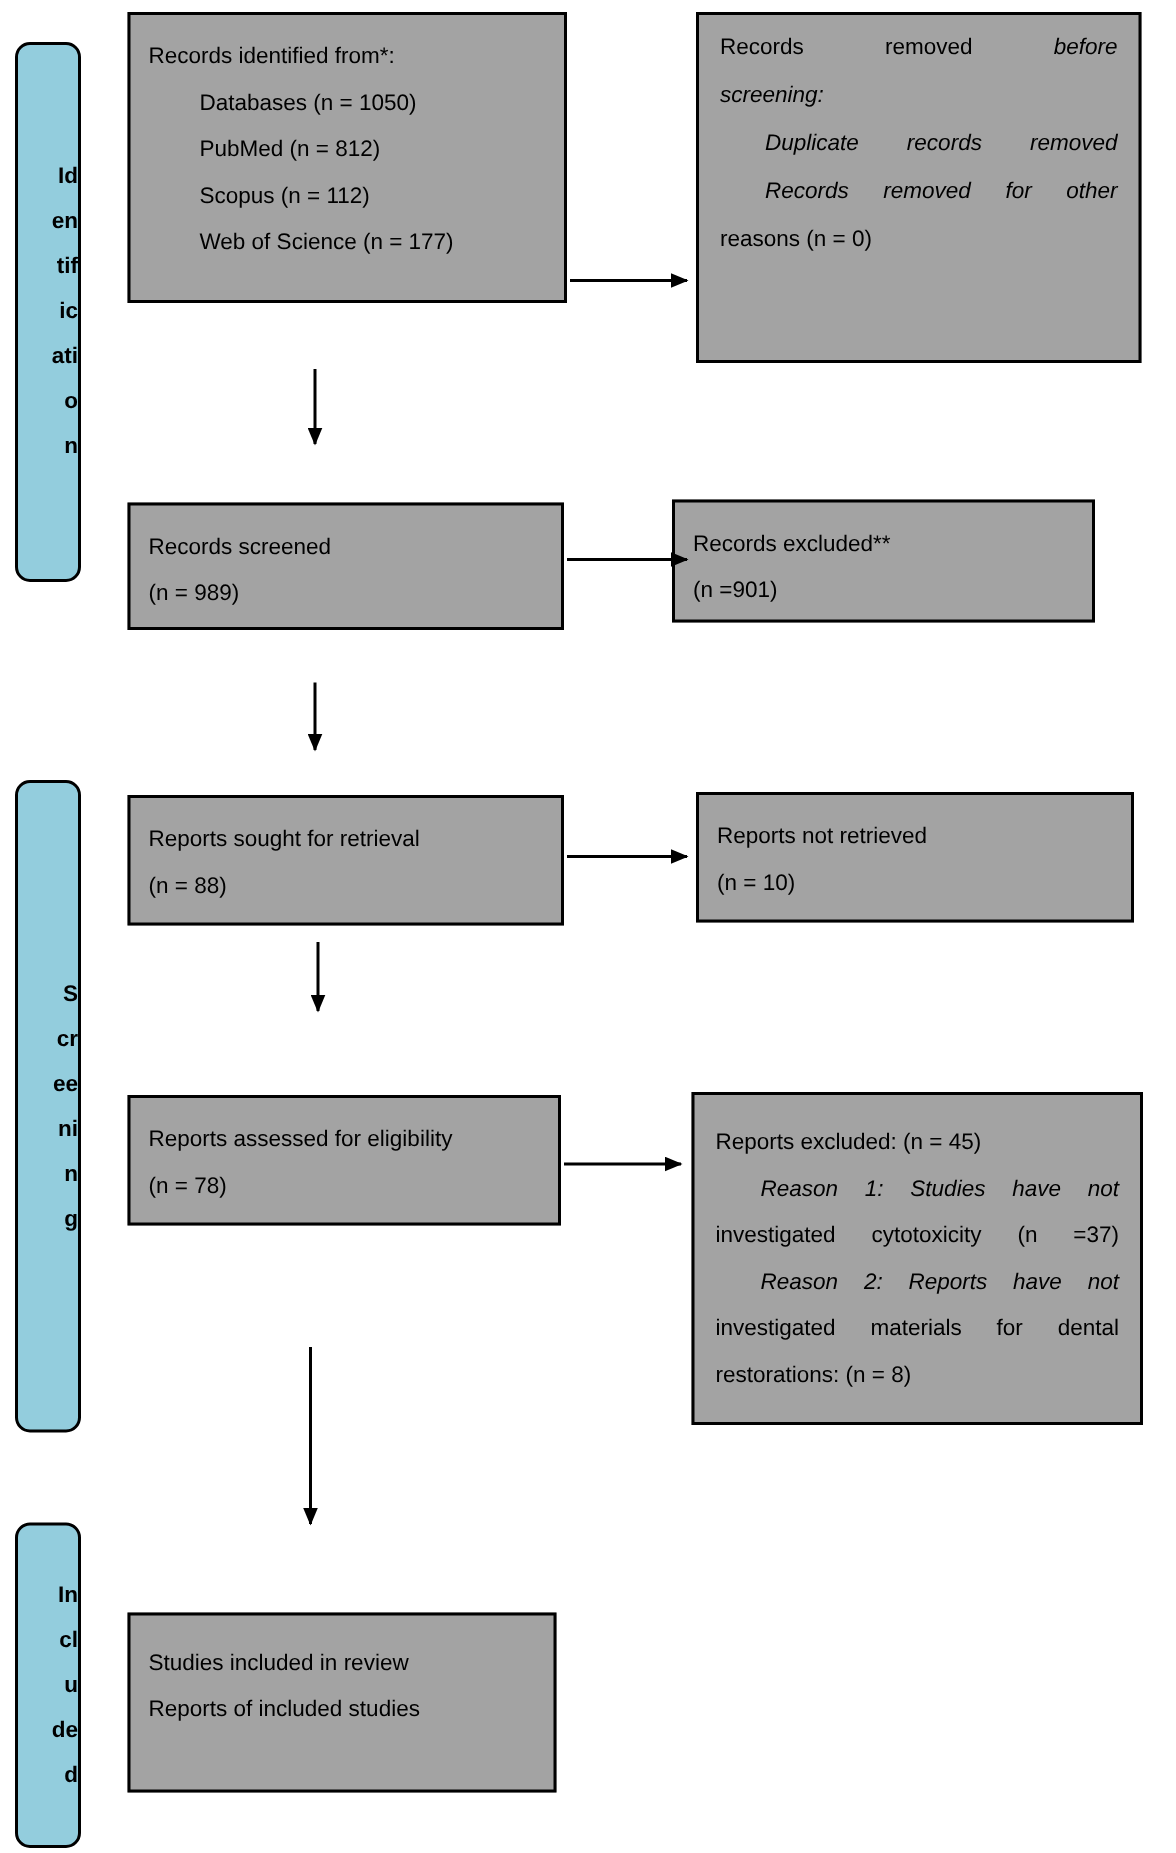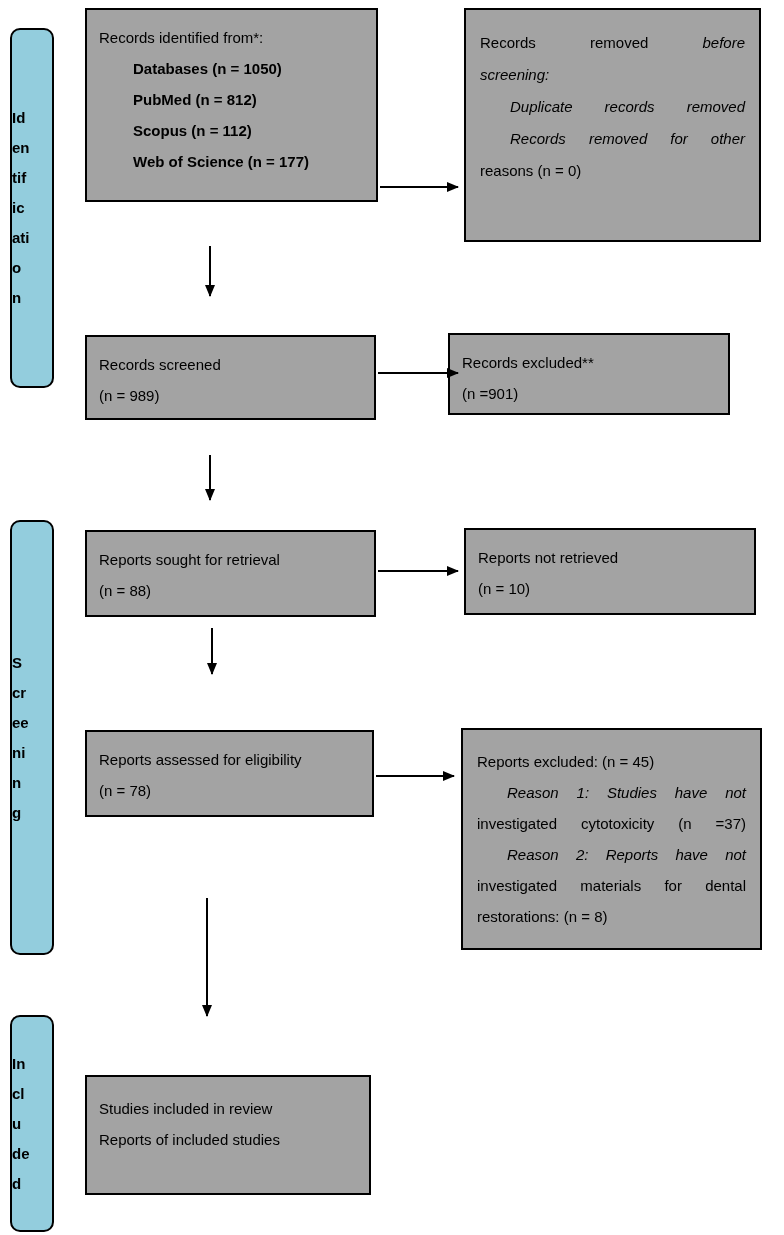--- a/index.html
+++ b/index.html
@@ -23,28 +23,28 @@
   }
   .side {
     position: absolute;
     left: 10px;
     width: 44px;
     border: 2px solid #000000;
     border-radius: 10px;
     background: var(--stage-fill, #93cddd);
     display: flex;
     flex-direction: column;
-    align-items: flex-start;
+    align-items: flex-end;
     justify-content: center;
     text-align: center;
     font-size: 15px;
     font-weight: bold;
     line-height: 30px;
   }
-  .src-ind { padding-left: 34px; font-weight: bold; }
+  .src-ind { padding-left: 34px; }
   .ind { padding-left: 30px; font-style: italic; }
   .stretch { text-align: justify; text-align-last: justify; }
   svg.arrows { position: absolute; left: 0; top: 0; pointer-events: none; }
 </style>
 </head>
 <body>
 
 <div class="canvas">
 
   <div class="side" style="top:28px;height:360px">
@@ -75,21 +75,21 @@
   </div>
 
   <div class="box" style="left:85px;top:8px;width:293px;height:194px">
     <div>Records identified from*:</div>
     <div class="src-ind">Databases (n = 1050)</div>
     <div class="src-ind">PubMed (n = 812)</div>
     <div class="src-ind">Scopus (n = 112)</div>
     <div class="src-ind">Web of Science (n = 177)</div>
   </div>
 
-  <div class="box" style="left:464px;top:8px;width:297px;height:234px;padding:17px 14px 12px 14px;line-height:32px">
+  <div class="box" style="left:464px;top:8px;width:297px;height:234px;padding:6px 14px 12px 14px;line-height:32px">
     <div class="stretch">
       <span>Records removed</span>
       <i>before</i>
     </div>
     <div>
       <i>screening:</i>
     </div>
     <div class="ind stretch">Duplicate records removed</div>
     <div class="ind stretch">Records removed for other</div>
     <div>reasons (n = 0)</div>

